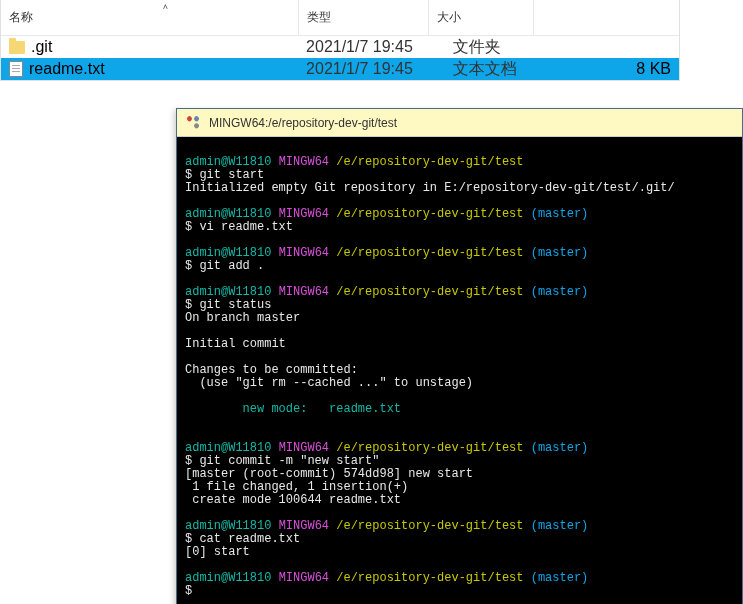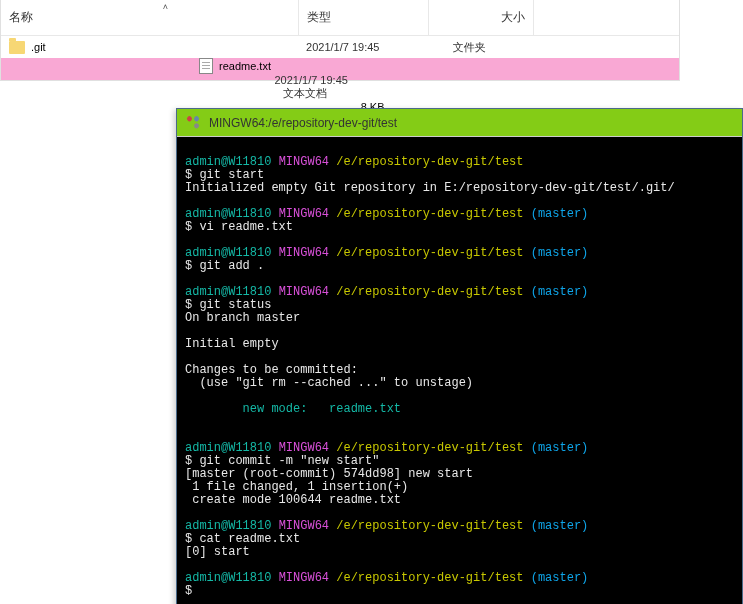--- a/index.html
+++ b/index.html
@@ -4,34 +4,34 @@
 <style>
 * { margin:0; padding:0; box-sizing:border-box; }
 body { font-family:"Microsoft YaHei","Segoe UI",sans-serif; font-size:12px; background:#fff; width:743px; height:604px; overflow:hidden; position:relative; }
 .file-pane { width:680px; border:1px solid #e0e0e0; border-top:none; background:#fff; }
 .fp-header { display:flex; border-bottom:1px solid #e8e8e8; height:36px; align-items:center; color:#333; }
 .fp-header div { padding:0 8px; border-right:1px solid #e8e8e8; height:100%; display:flex; align-items:center; font-size:12px; }
 .col-name{ width:298px; position:relative; }
 .sort-caret{ position:absolute; right:130px; top:2px; font-size:9px; color:#555; }
 .col-date{ width:147px; }
 .col-type{ width:130px; }
-.col-size{ width:105px; border-right:none; justify-content:flex-end; }
+.col-size{ width:105px; border-right:none; justify-content:flex-start; }
 .fp-row{ display:flex; height:22px; align-items:center; }
-.fp-row.selected{ background:#f9a8d4;flex-direction:column; }
-.fp-row .cell{ padding:0 8px; font-size:11px; display:flex; align-items:center; gap:6px; }
+.fp-row.selected{ background:#0ea5e9; }
+.fp-row .cell{ padding:0 8px; font-size:16px; display:flex; align-items:center; gap:6px; }
 .c-name{ width:298px; }
 .c-date{ width:147px; color:#333; }
 .c-type{ width:130px; color:#333; }
 .c-size{ width:105px; text-align:right; justify-content:flex-end; padding-right:18px; }
 .icon-folder{ width:16px; height:13px; background:#f7d774; border-radius:1px; display:inline-block; position:relative; }
 .icon-folder::before{ content:""; position:absolute; top:-3px; left:0; width:7px; height:3px; background:#f7d774; border-radius:1px 1px 0 0; }
 .icon-file{ width:14px; height:16px; background:#fff; border:1px solid #888; display:inline-block; position:relative; }
 .icon-file::after{ content:""; position:absolute; left:2px; top:3px; right:2px; height:1px; background:#aaa; box-shadow:0 3px 0 #aaa,0 6px 0 #aaa; }
 .terminal-window{ position:absolute; left:176px; top:108px; width:567px; background:#000; border:1px solid #4a6a8a; box-shadow:-2px 2px 6px rgba(0,0,0,.2); }
-.term-titlebar{ height:28px; background:#84cc16; border-bottom:1px solid #ccc; display:flex; align-items:center; padding:0 8px; gap:8px; }
+.term-titlebar{ height:28px; background:#fef9c3; border-bottom:1px solid #ccc; display:flex; align-items:center; padding:0 8px; gap:8px; }
 .git-icon{ width:16px; height:16px; transform:rotate(45deg); display:inline-block; position:relative; }
 .git-icon .n{ position:absolute; width:5px; height:5px; border-radius:50%; }
 .git-icon .n1{ background:#c44; left:0; top:5px; }
 .git-icon .n2{ background:#68a; left:5px; top:0; }
 .git-icon .n3{ background:#888; left:10px; top:5px; }
 .term-title{ color:#333; font-size:12px; }
 .term-body{ background:#000; color:#ccc; font-family:Consolas,"Courier New",monospace; font-size:12px; line-height:13px; padding:6px 8px 18px; min-height:468px; white-space:pre; }
 .g{ color:#14b8a6; }
 .m{ color:#d850d8; }
 .y{ color:#c8c800; }
@@ -93,21 +93,21 @@
 <span class="g">admin@W11810</span> <span class="m">MINGW64</span> <span class="y">/e/repository-dev-git/test</span> <span class="c">(master)</span>
 <span class="w">$ vi readme.txt</span>
 
 <span class="g">admin@W11810</span> <span class="m">MINGW64</span> <span class="y">/e/repository-dev-git/test</span> <span class="c">(master)</span>
 <span class="w">$ git add .</span>
 
 <span class="g">admin@W11810</span> <span class="m">MINGW64</span> <span class="y">/e/repository-dev-git/test</span> <span class="c">(master)</span>
 <span class="w">$ git status</span>
 <span class="w">On branch master</span>
 <span class="w"></span>
-<span class="w">Initial empty</span>
+<span class="w">Initial commit</span>
 <span class="w"></span>
 <span class="w">Changes to be committed:</span>
 <span class="w">  (use "git rm --cached <file>..." to unstage)</file></span>
 <span class="w"></span>
 <span class="g">        new mode:   readme.txt</span>
 <span class="w"></span>
 
 <span class="g">admin@W11810</span> <span class="m">MINGW64</span> <span class="y">/e/repository-dev-git/test</span> <span class="c">(master)</span>
 <span class="w">$ git commit -m "new start"</span>
 <span class="w">[master (root-commit) 574dd98] new start

